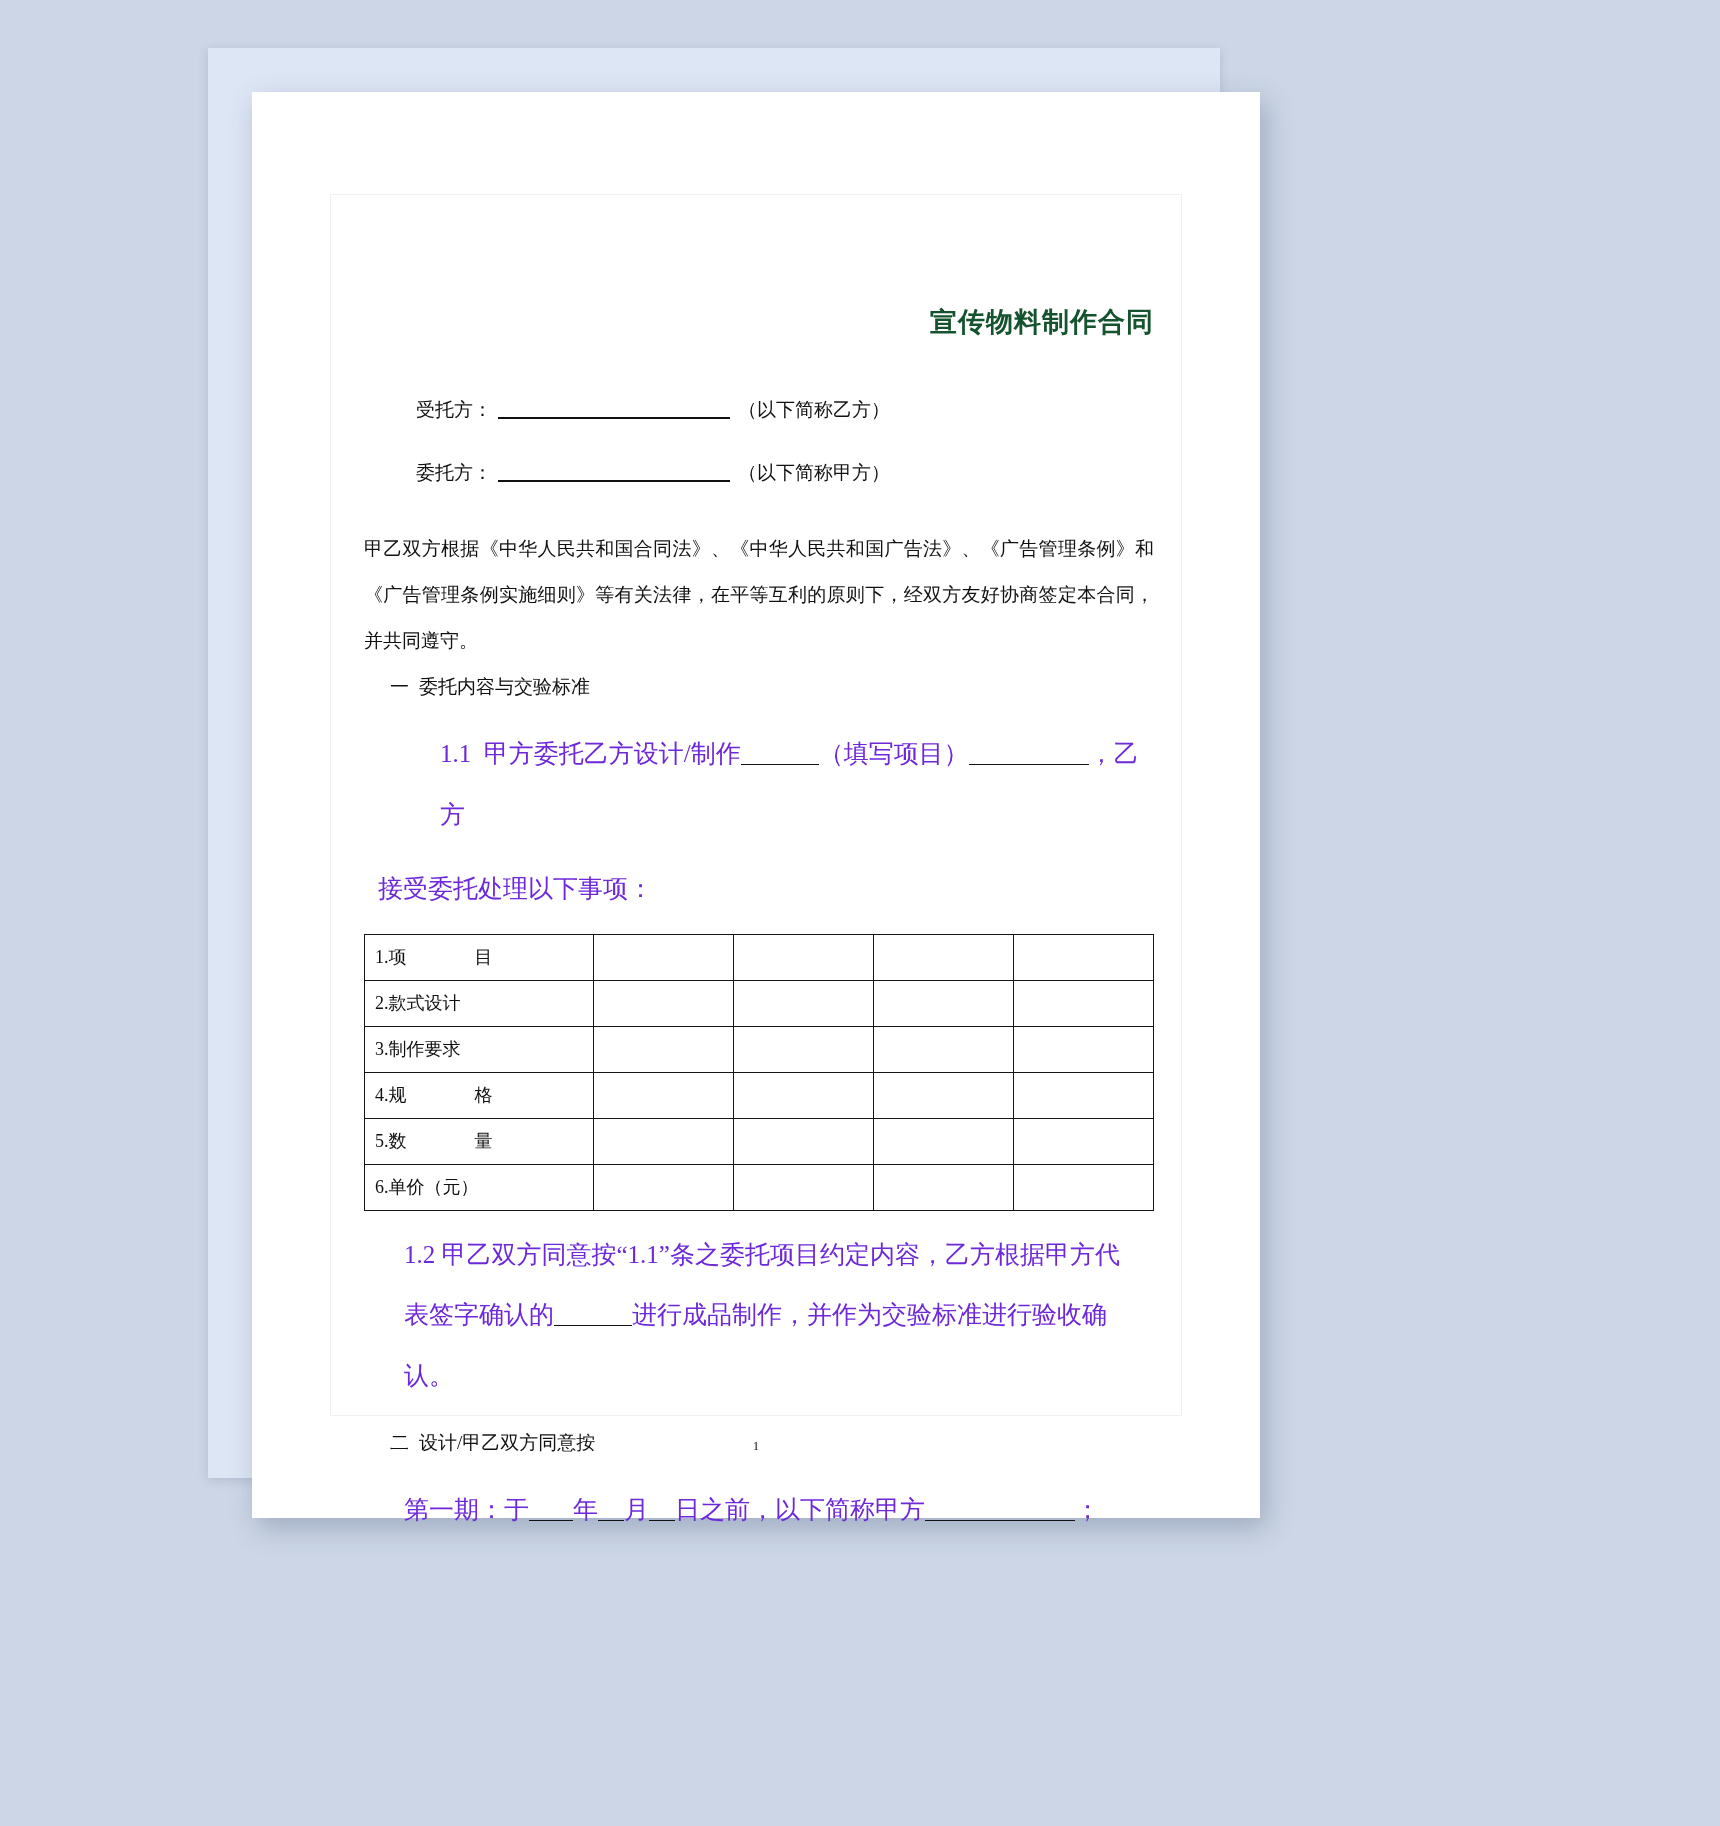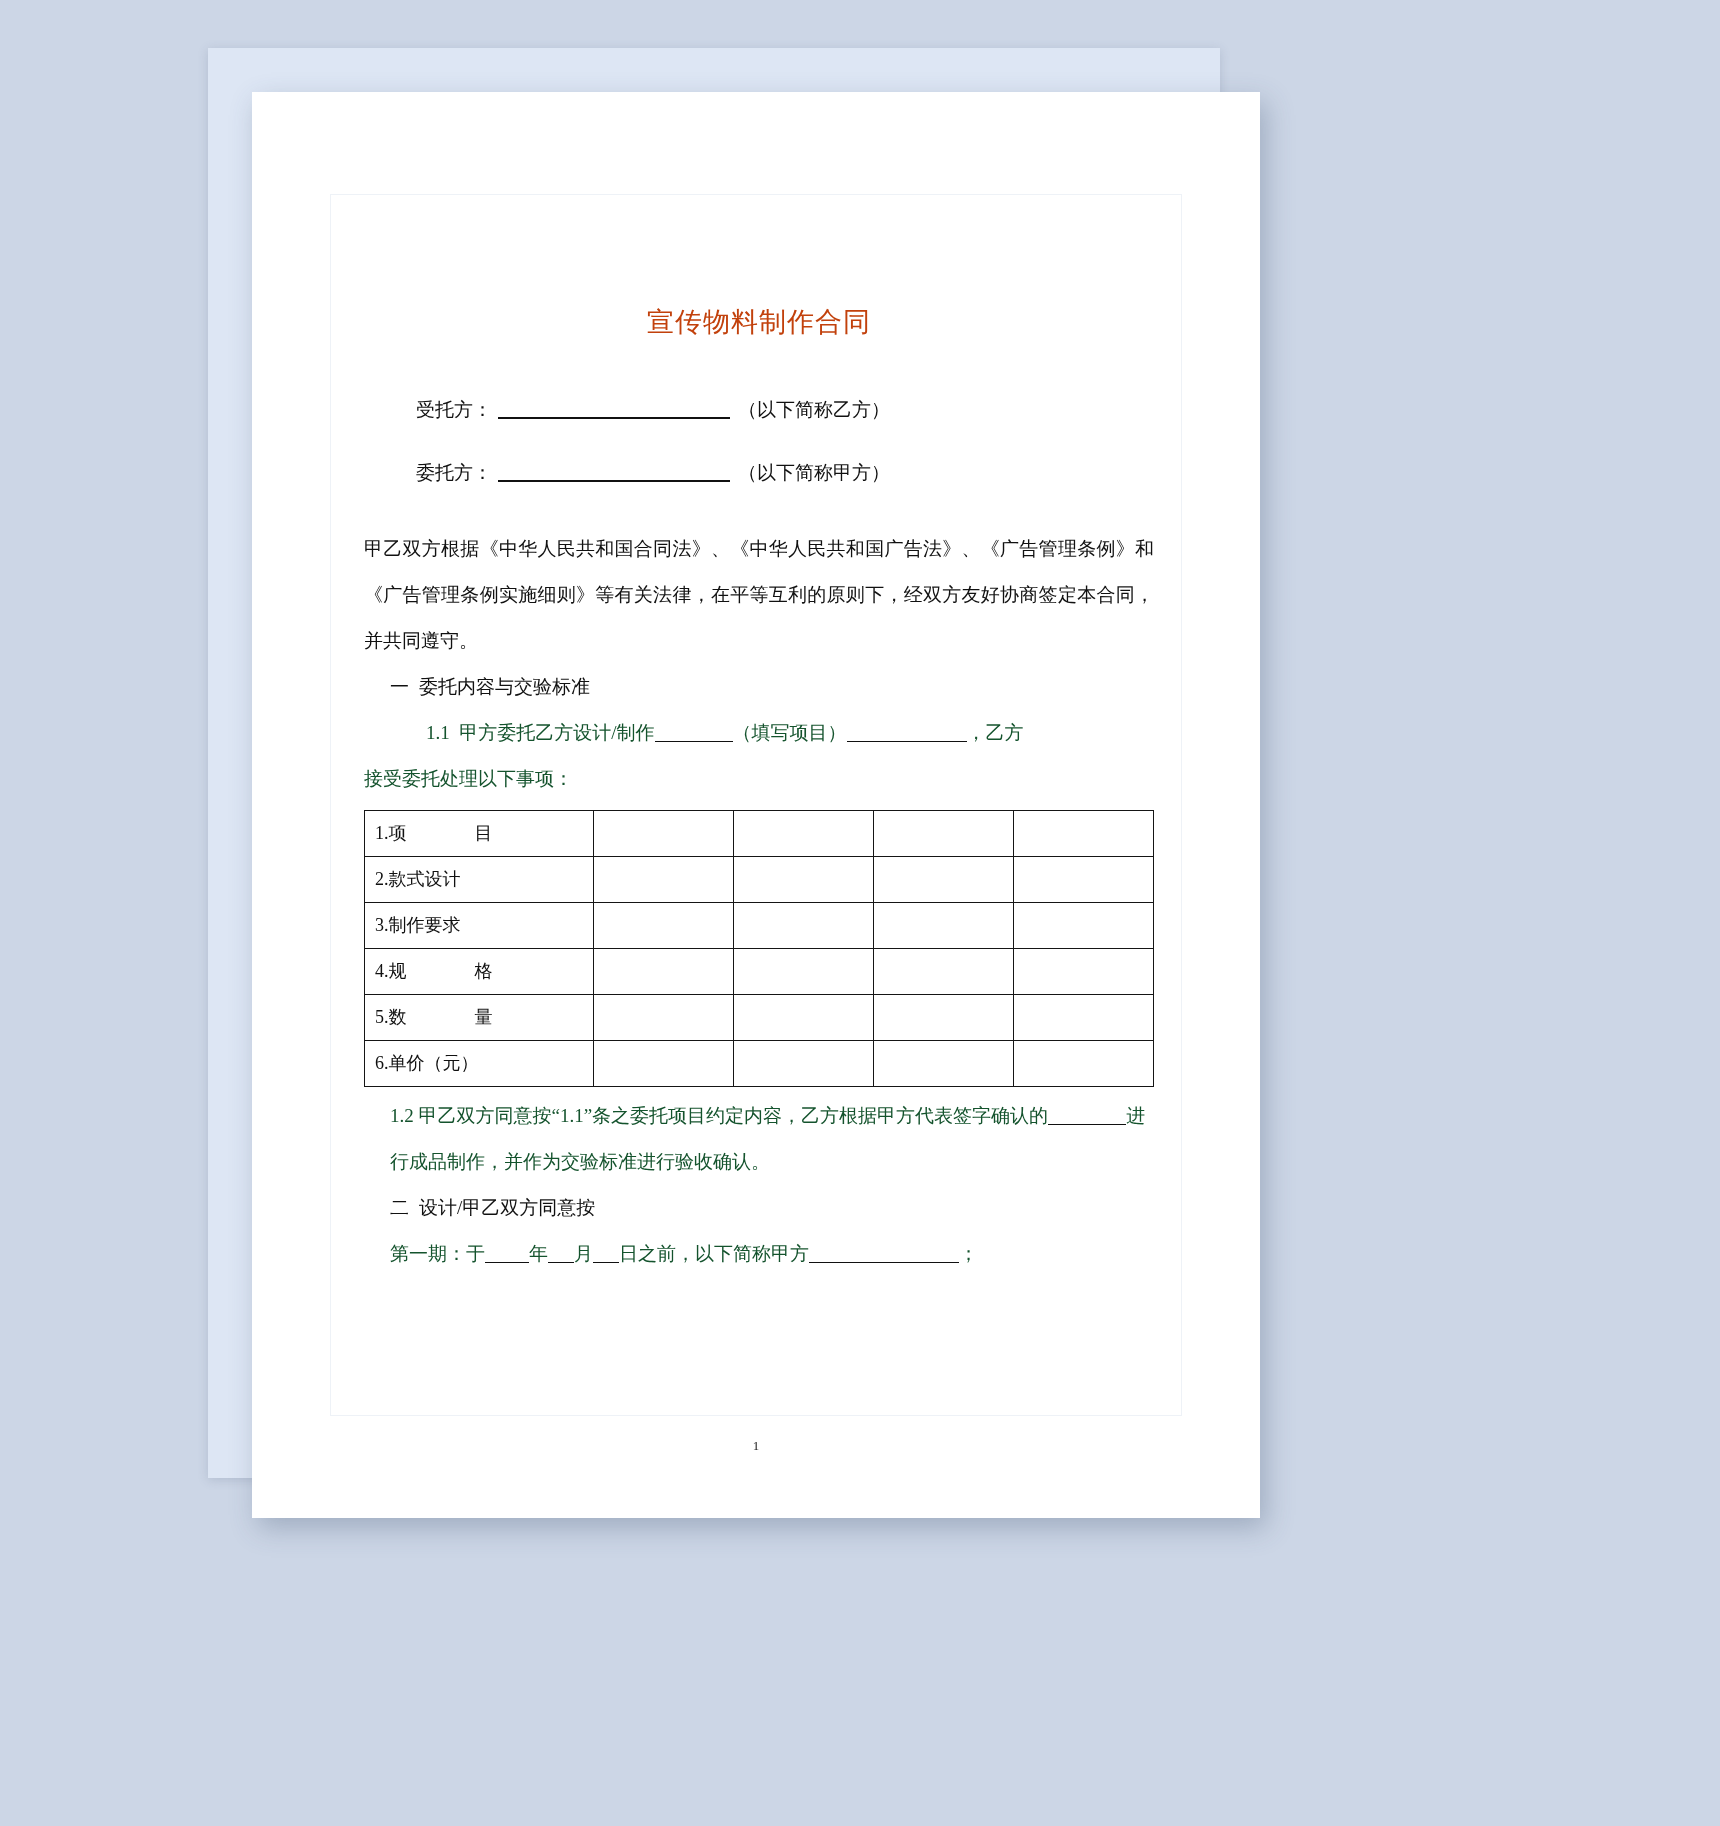--- a/index.html
+++ b/index.html
@@ -52,26 +52,26 @@
   }
 
   .content {
     position: absolute;
     left: 112px;
     top: 128px;
     width: 790px;
   }
 
   .doc-title {
-    text-align: center;
+    text-align: right;
     font-family: "DejaVu Sans", "Liberation Sans", sans-serif;
-    font-weight: normal;
+    font-weight: bold;
     font-size: 27px;
     letter-spacing: 1px;
-    color: #c2410c;
+    color: #14532d;
     margin: 86px 0 0 0;
     line-height: 1.2;
   }
 
   .party-block {
     margin-top: 62px;
   }
   .party-line {
     font-size: 19px;
     color: #111;
@@ -101,24 +101,24 @@
   .heading {
     font-size: 19px;
     color: #111;
     line-height: 2.42;
     margin: 0;
     padding-left: 26px;
   }
   .heading .num { margin-right: 10px; }
 
   .clause {
-    font-size: 19px;
-    color: #14532d;
+    font-size: 25px;
+    color: #6d28d9;
     line-height: 2.42;
-    margin: 0;
+    margin: 14px;
   }
   .clause.lvl2 { padding-left: 62px; }
   .clause.lvl2b { padding-left: 26px; }
   .clause.flush { padding-left: 0; }
 
   .ul-s { display: inline-block; width: 78px;  border-bottom: 1.5px solid #111; vertical-align: -3px; }
   .ul-m { display: inline-block; width: 120px; border-bottom: 1.5px solid #111; vertical-align: -3px; }
   .ul-l { display: inline-block; width: 150px; border-bottom: 1.5px solid #111; vertical-align: -3px; }
   .ul-yr { display: inline-block; width: 44px; border-bottom: 1.5px solid #111; vertical-align: -3px; }
   .ul-dd { display: inline-block; width: 26px; border-bottom: 1.5px solid #111; vertical-align: -3px; }

